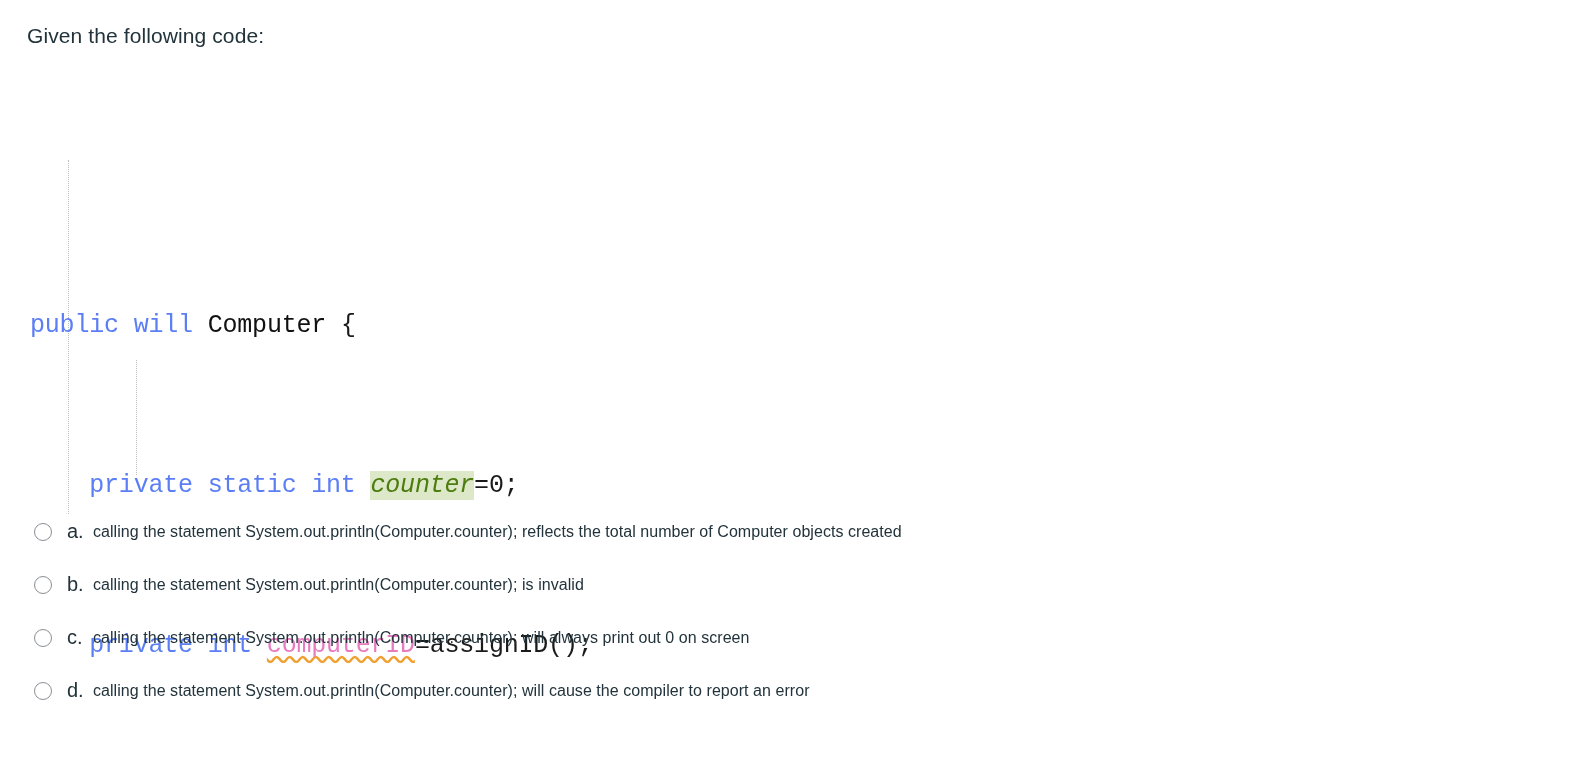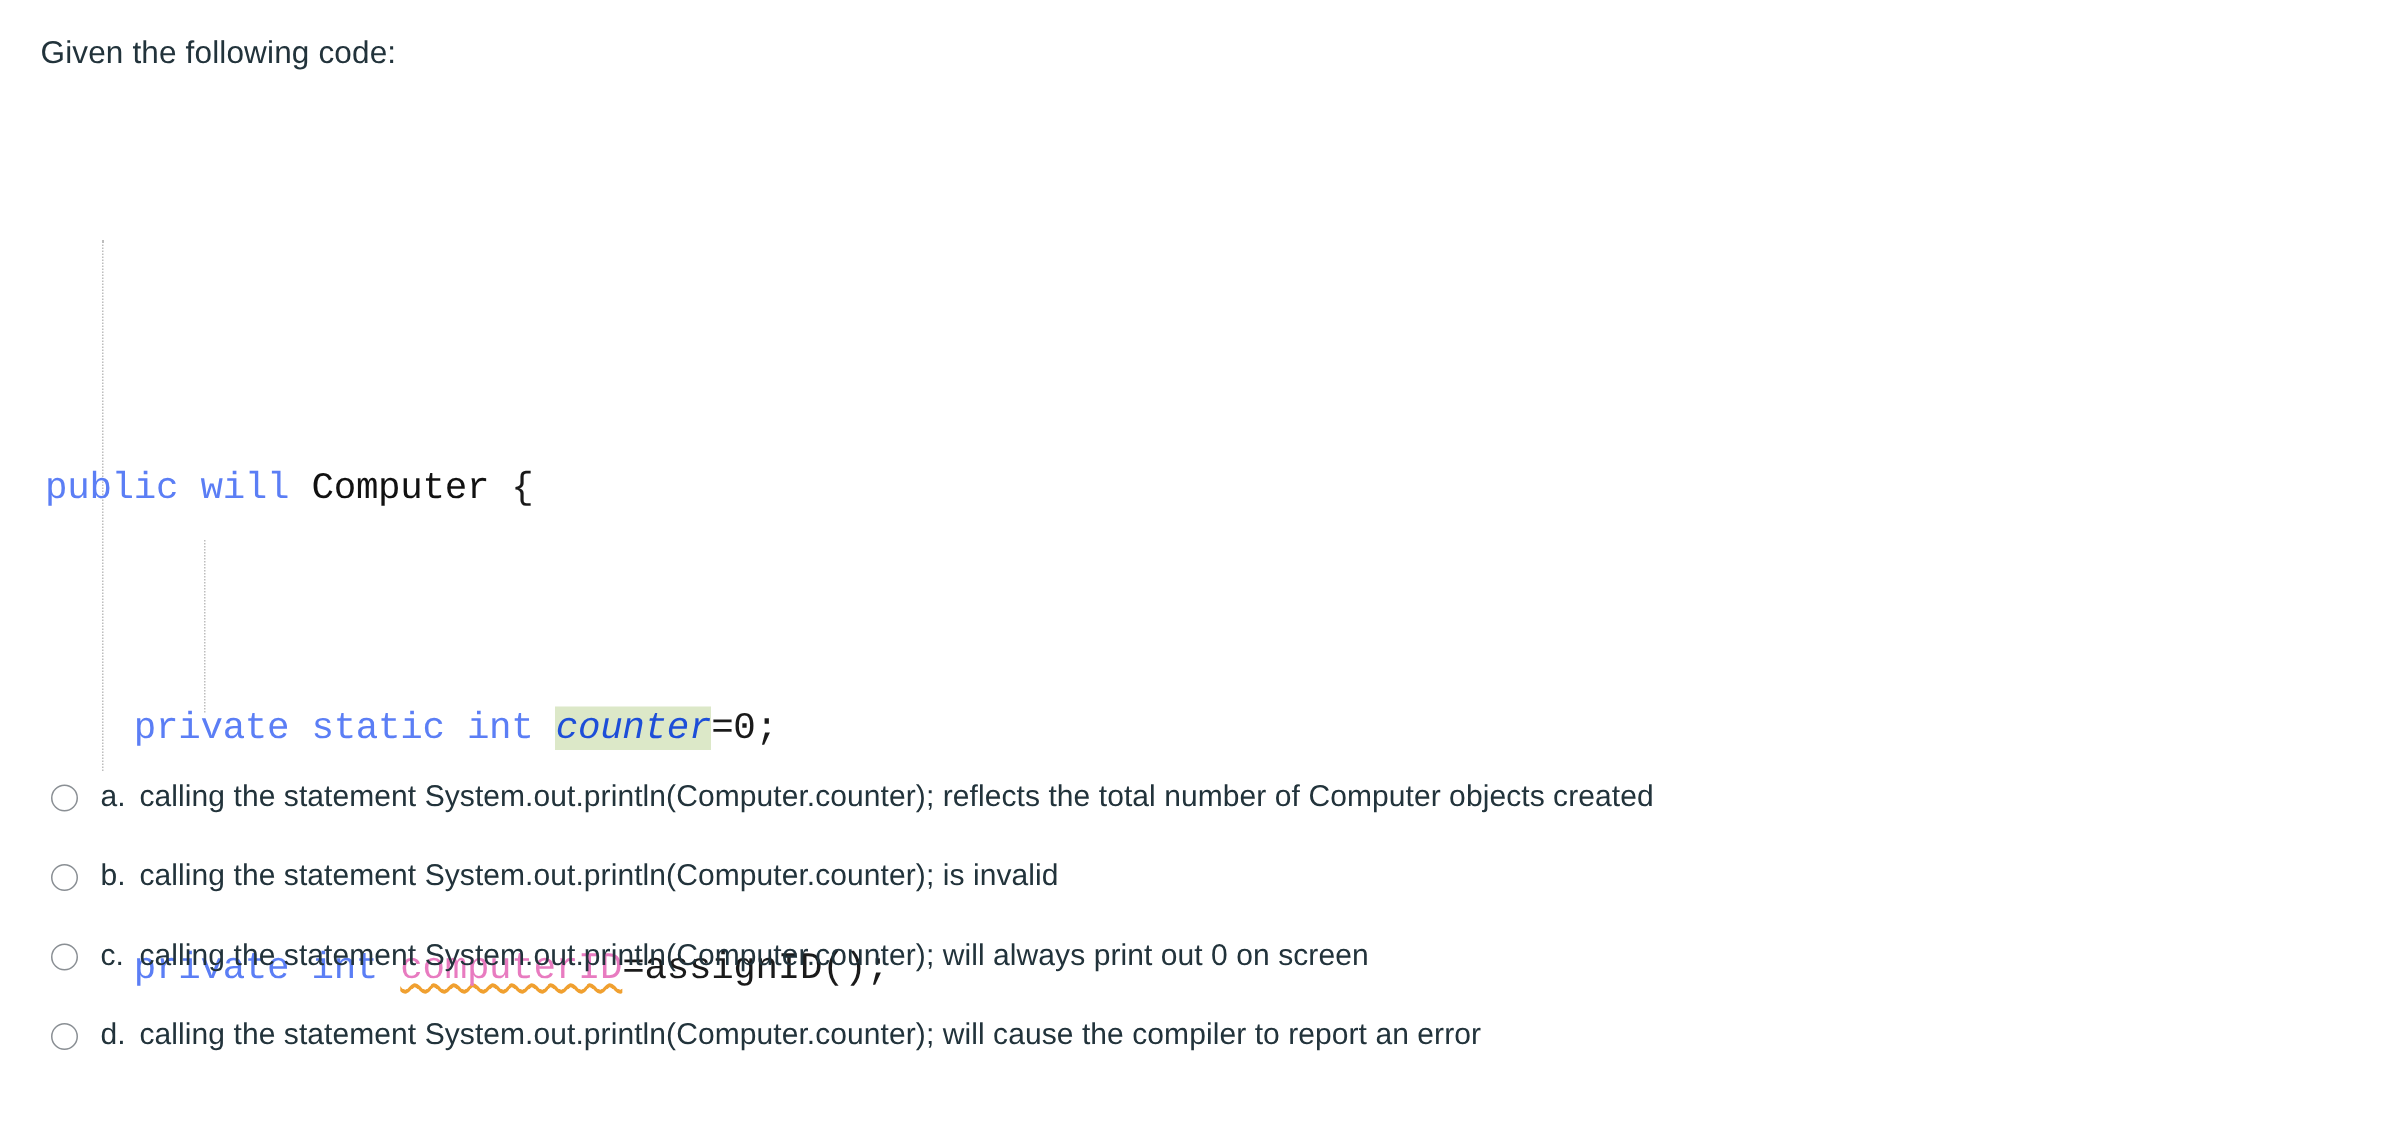--- a/index.html
+++ b/index.html
@@ -66,21 +66,21 @@
   .guide-inner {
     left: 106px;
     top: 294px;
     height: 115px;
   }
 
   
   .kw       { color: #5b7ef5; }
   .type-b   { color: #111111; font-weight: normal; }
   .plain    { color: #1a1a1a; }
-  .field-hl { color: #1d4ed8; font-style: italic; background: #dce8c8; }
+  .field-hl { color: #4d7c0f; font-style: italic; background: #dce8c8; }
   .pinkid   { color: #e87bc0; position: relative; }
   .wavy-orange {
     text-decoration: underline wavy #f0a030;
     text-decoration-skip-ink: none;
     text-underline-offset: 3px;
     margin-top: 47px;
   }
 
   
   .options {
@@ -103,21 +103,21 @@
     flex: 0 0 auto;
     margin-right: 15px;
   }
   .opt-letter {
     font-size: 20px;
     color: #22333b;
     width: 26px;
     flex: 0 0 auto;
   }
   .opt-text {
-    font-size: 20px;
+    font-size: 16px;
     color: #22333b;
     white-space: nowrap;
     letter-spacing: .05px;
   }
 </style>
 </head>
 <body>
 
 <div class="page">
 

